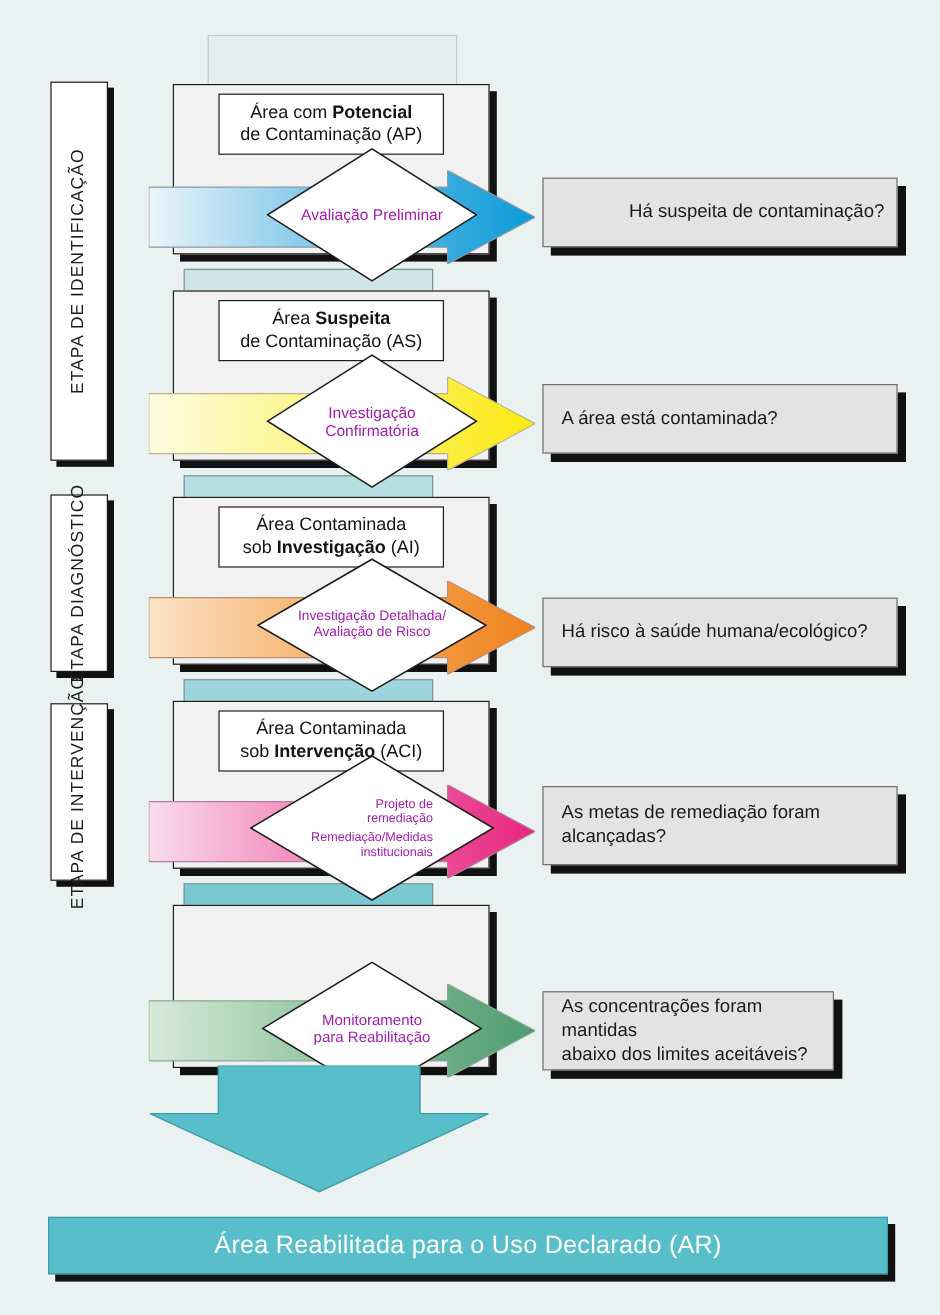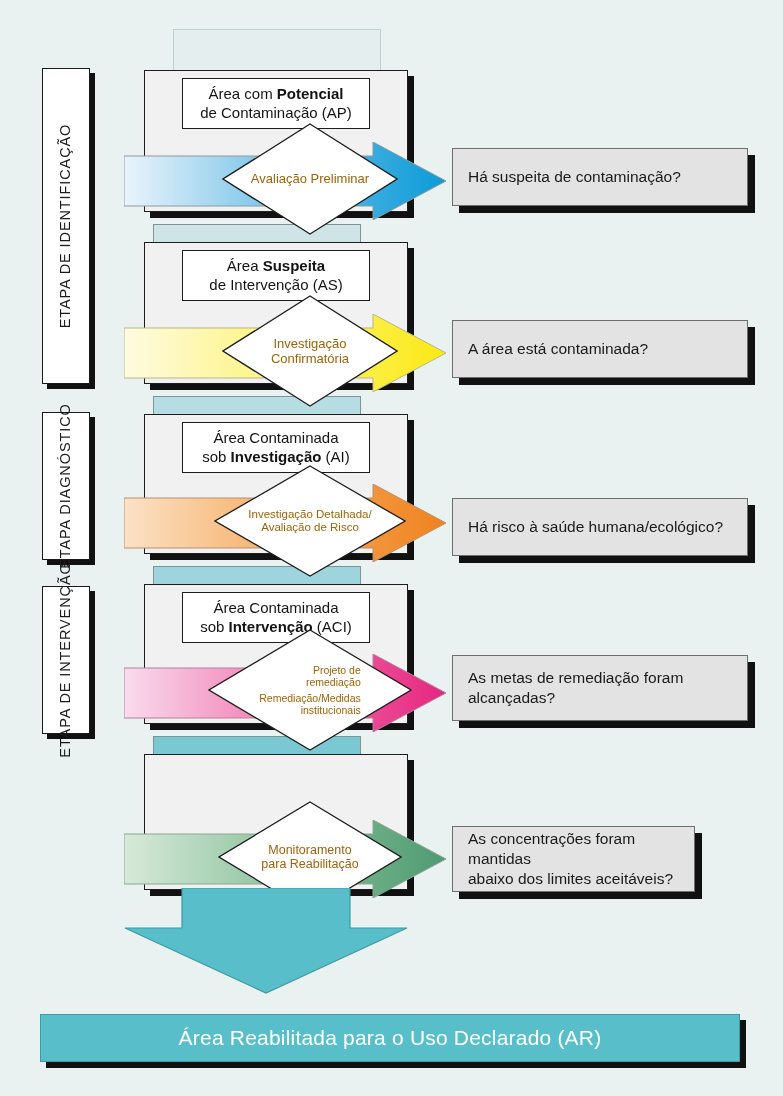--- a/index.html
+++ b/index.html
@@ -71,21 +71,21 @@
   
   .harrow{position:absolute;}
   .harrow svg{display:block;}
 
   
   .diamond{position:absolute;}
   .diamond svg{display:block;position:absolute;left:0;top:0;}
   .diamond .dlabel{
     position:absolute;left:0;top:0;width:100%;height:100%;
     display:flex;align-items:center;justify-content:center;
-    text-align:center;color:#a16207;
+    text-align:center;color:#a21caf;
     line-height:1.16;
     pointer-events:none;
   }
   .dlabel span{display:block;}
 
   
   .question{
     position:absolute;
     background:#e3e3e3;
     border:1.4px solid #6e6e6e;
@@ -171,31 +171,31 @@
     <svg width="176" height="112" viewBox="0 0 176 112">
       <polygon points="88,1 175,56 88,111 1,56" fill="#ffffff" stroke="#1d1d1d" stroke-width="1.3"></polygon>
     </svg>
     <div class="dlabel" style="font-size:13px;">
       <div>
         <span>Avaliação Preliminar</span>
       </div>
     </div>
   </div>
 
-  <div class="question" style="left:452px;top:148px;width:296px;height:58px;">
+  <div class="question" style="left:452px;top:148px;width:296px;height:58px;justify-content:flex-end;">
     <span>Há suspeita de contaminação?</span>
   </div>
 
   <div class="rowcard" style="left:144px;top:242px;width:264px;height:142px;"></div>
 
   <div class="statebox" style="left:276px;top:250px;width:188px;">
     <div>
       <span>Área </span><b>Suspeita</b>
     </div>
-    <div>de Intervenção (AS)</div>
+    <div>de Contaminação (AS)</div>
   </div>
 
   <div class="harrow" style="left:124px;top:314px;width:322px;height:78px;">
     <svg width="322" height="78" viewBox="0 0 322 78">
       <defs>
         <linearGradient id="gAS" x1="0" y1="0" x2="1" y2="0">
           <stop offset="0%" stop-color="#fefbe0"></stop>
           <stop offset="55%" stop-color="#fdf36f"></stop>
           <stop offset="100%" stop-color="#fbe913"></stop>
         </linearGradient>

